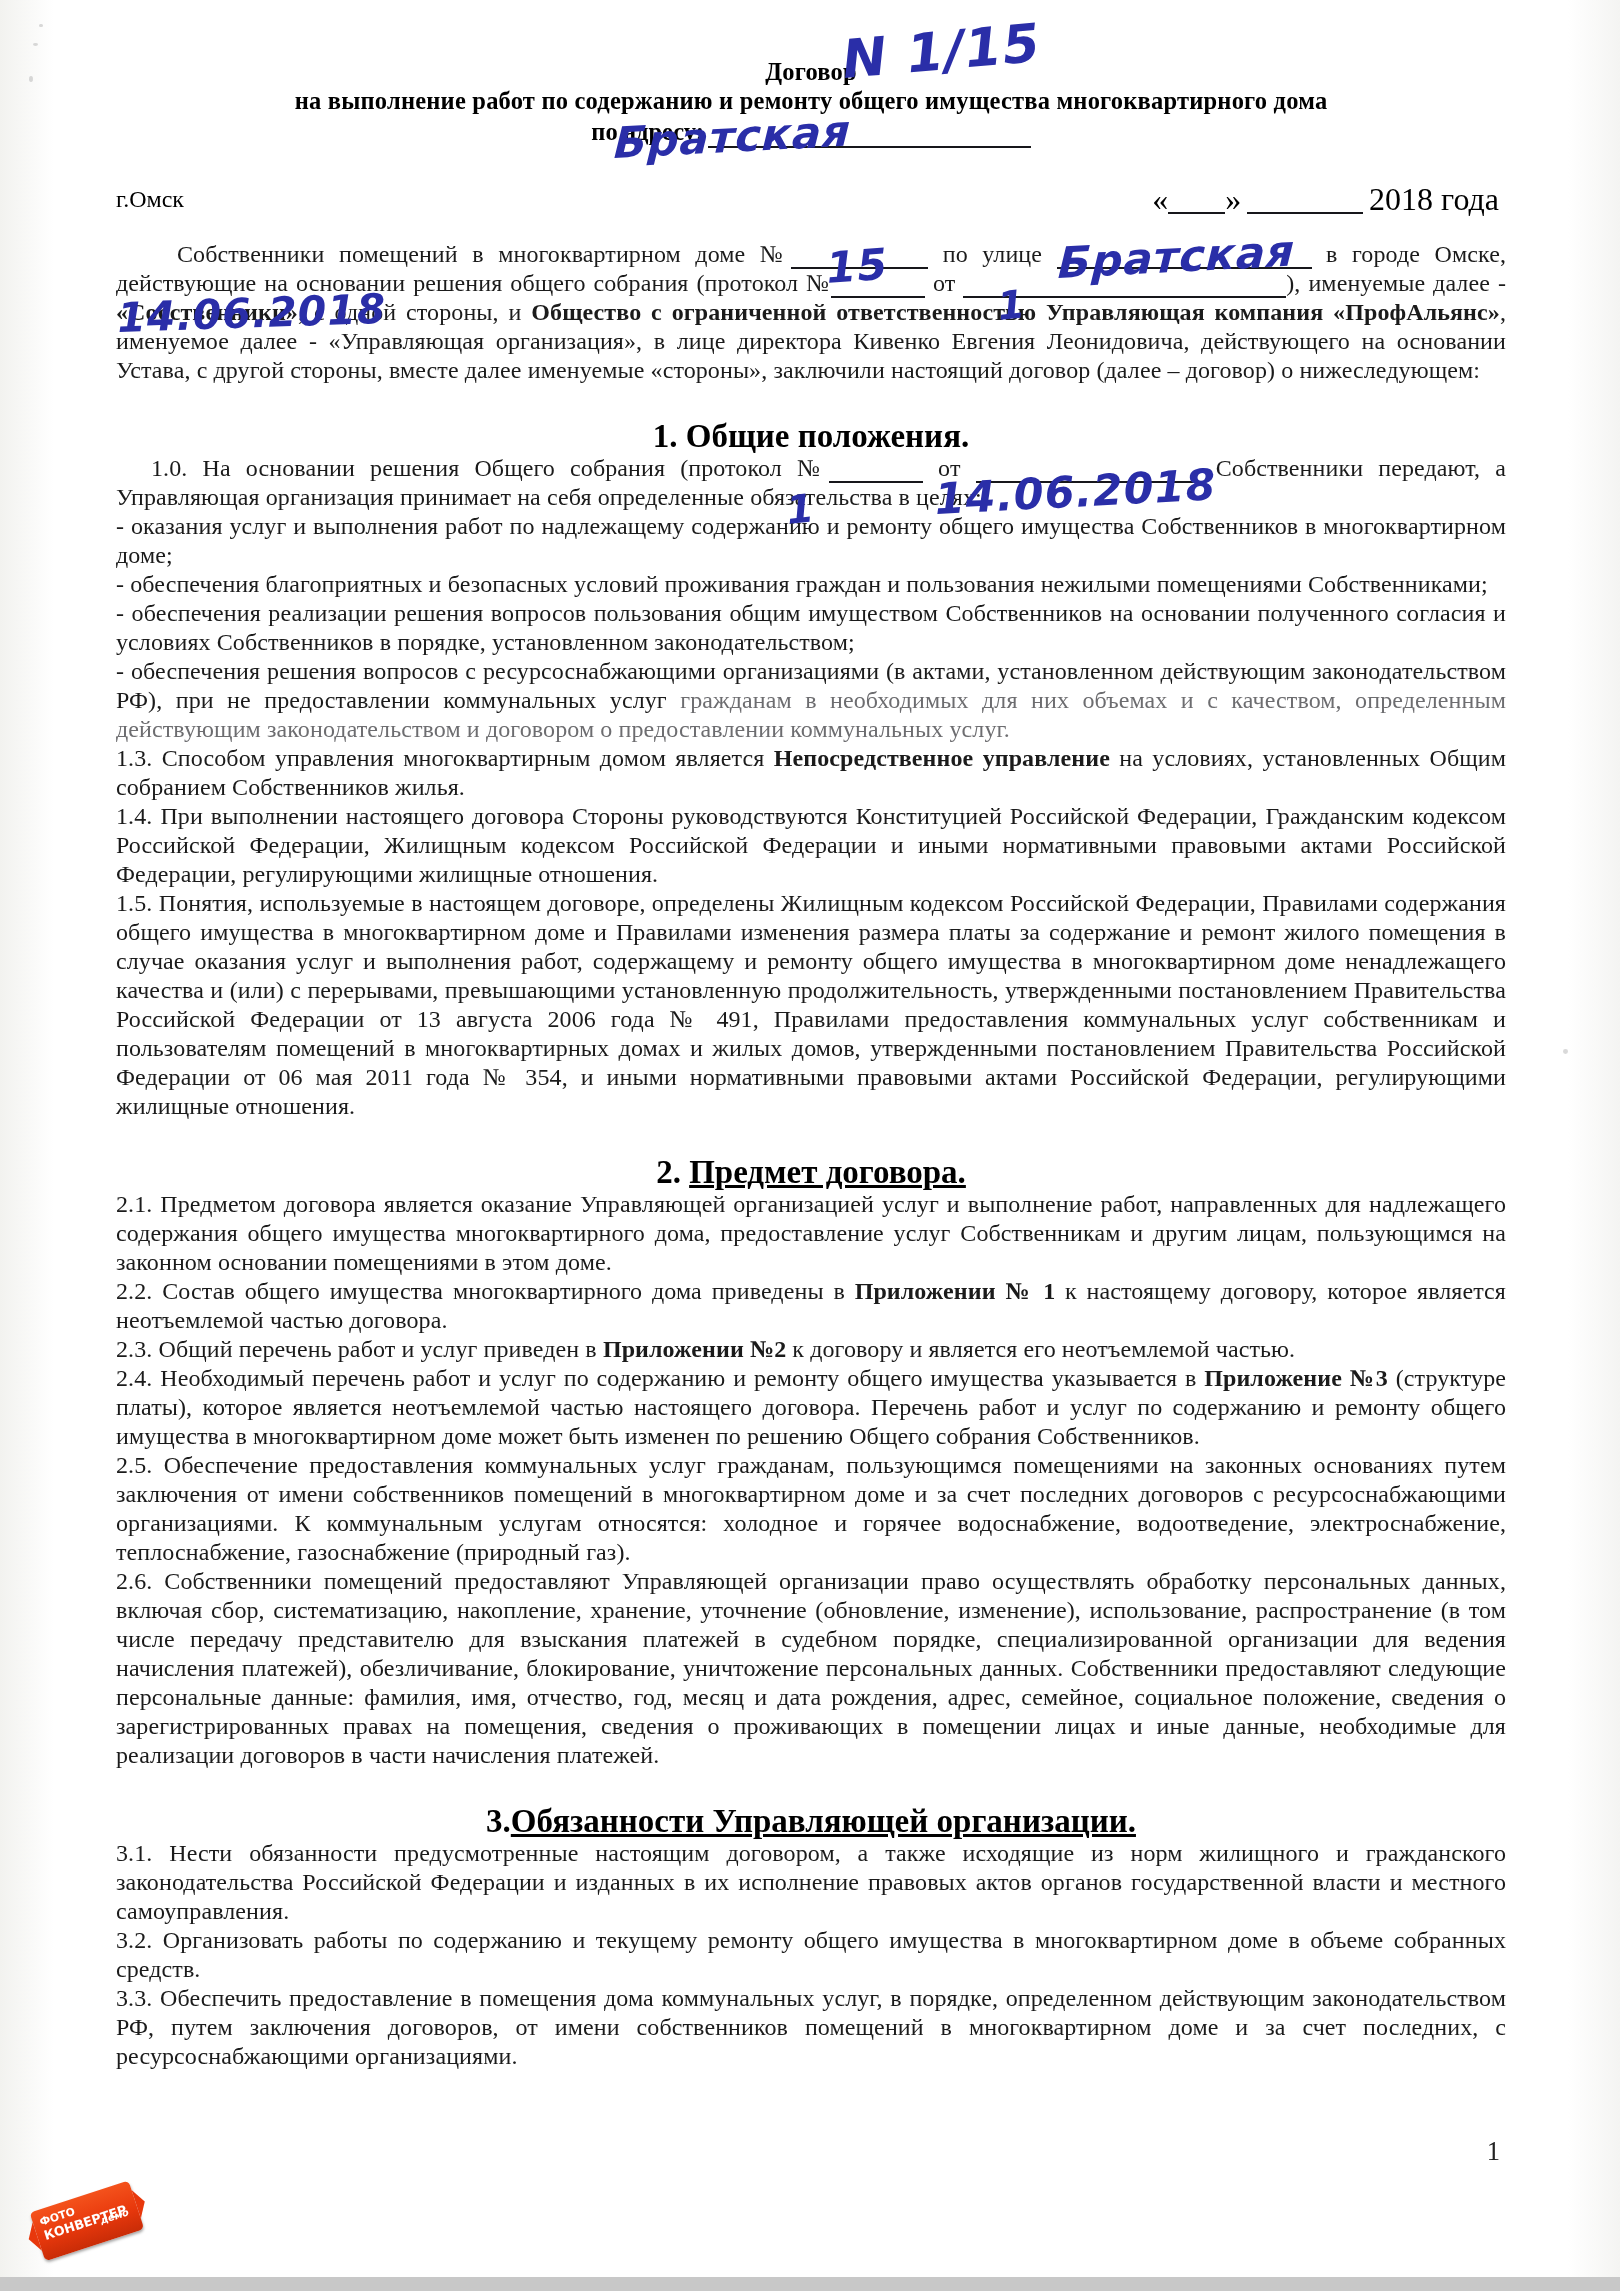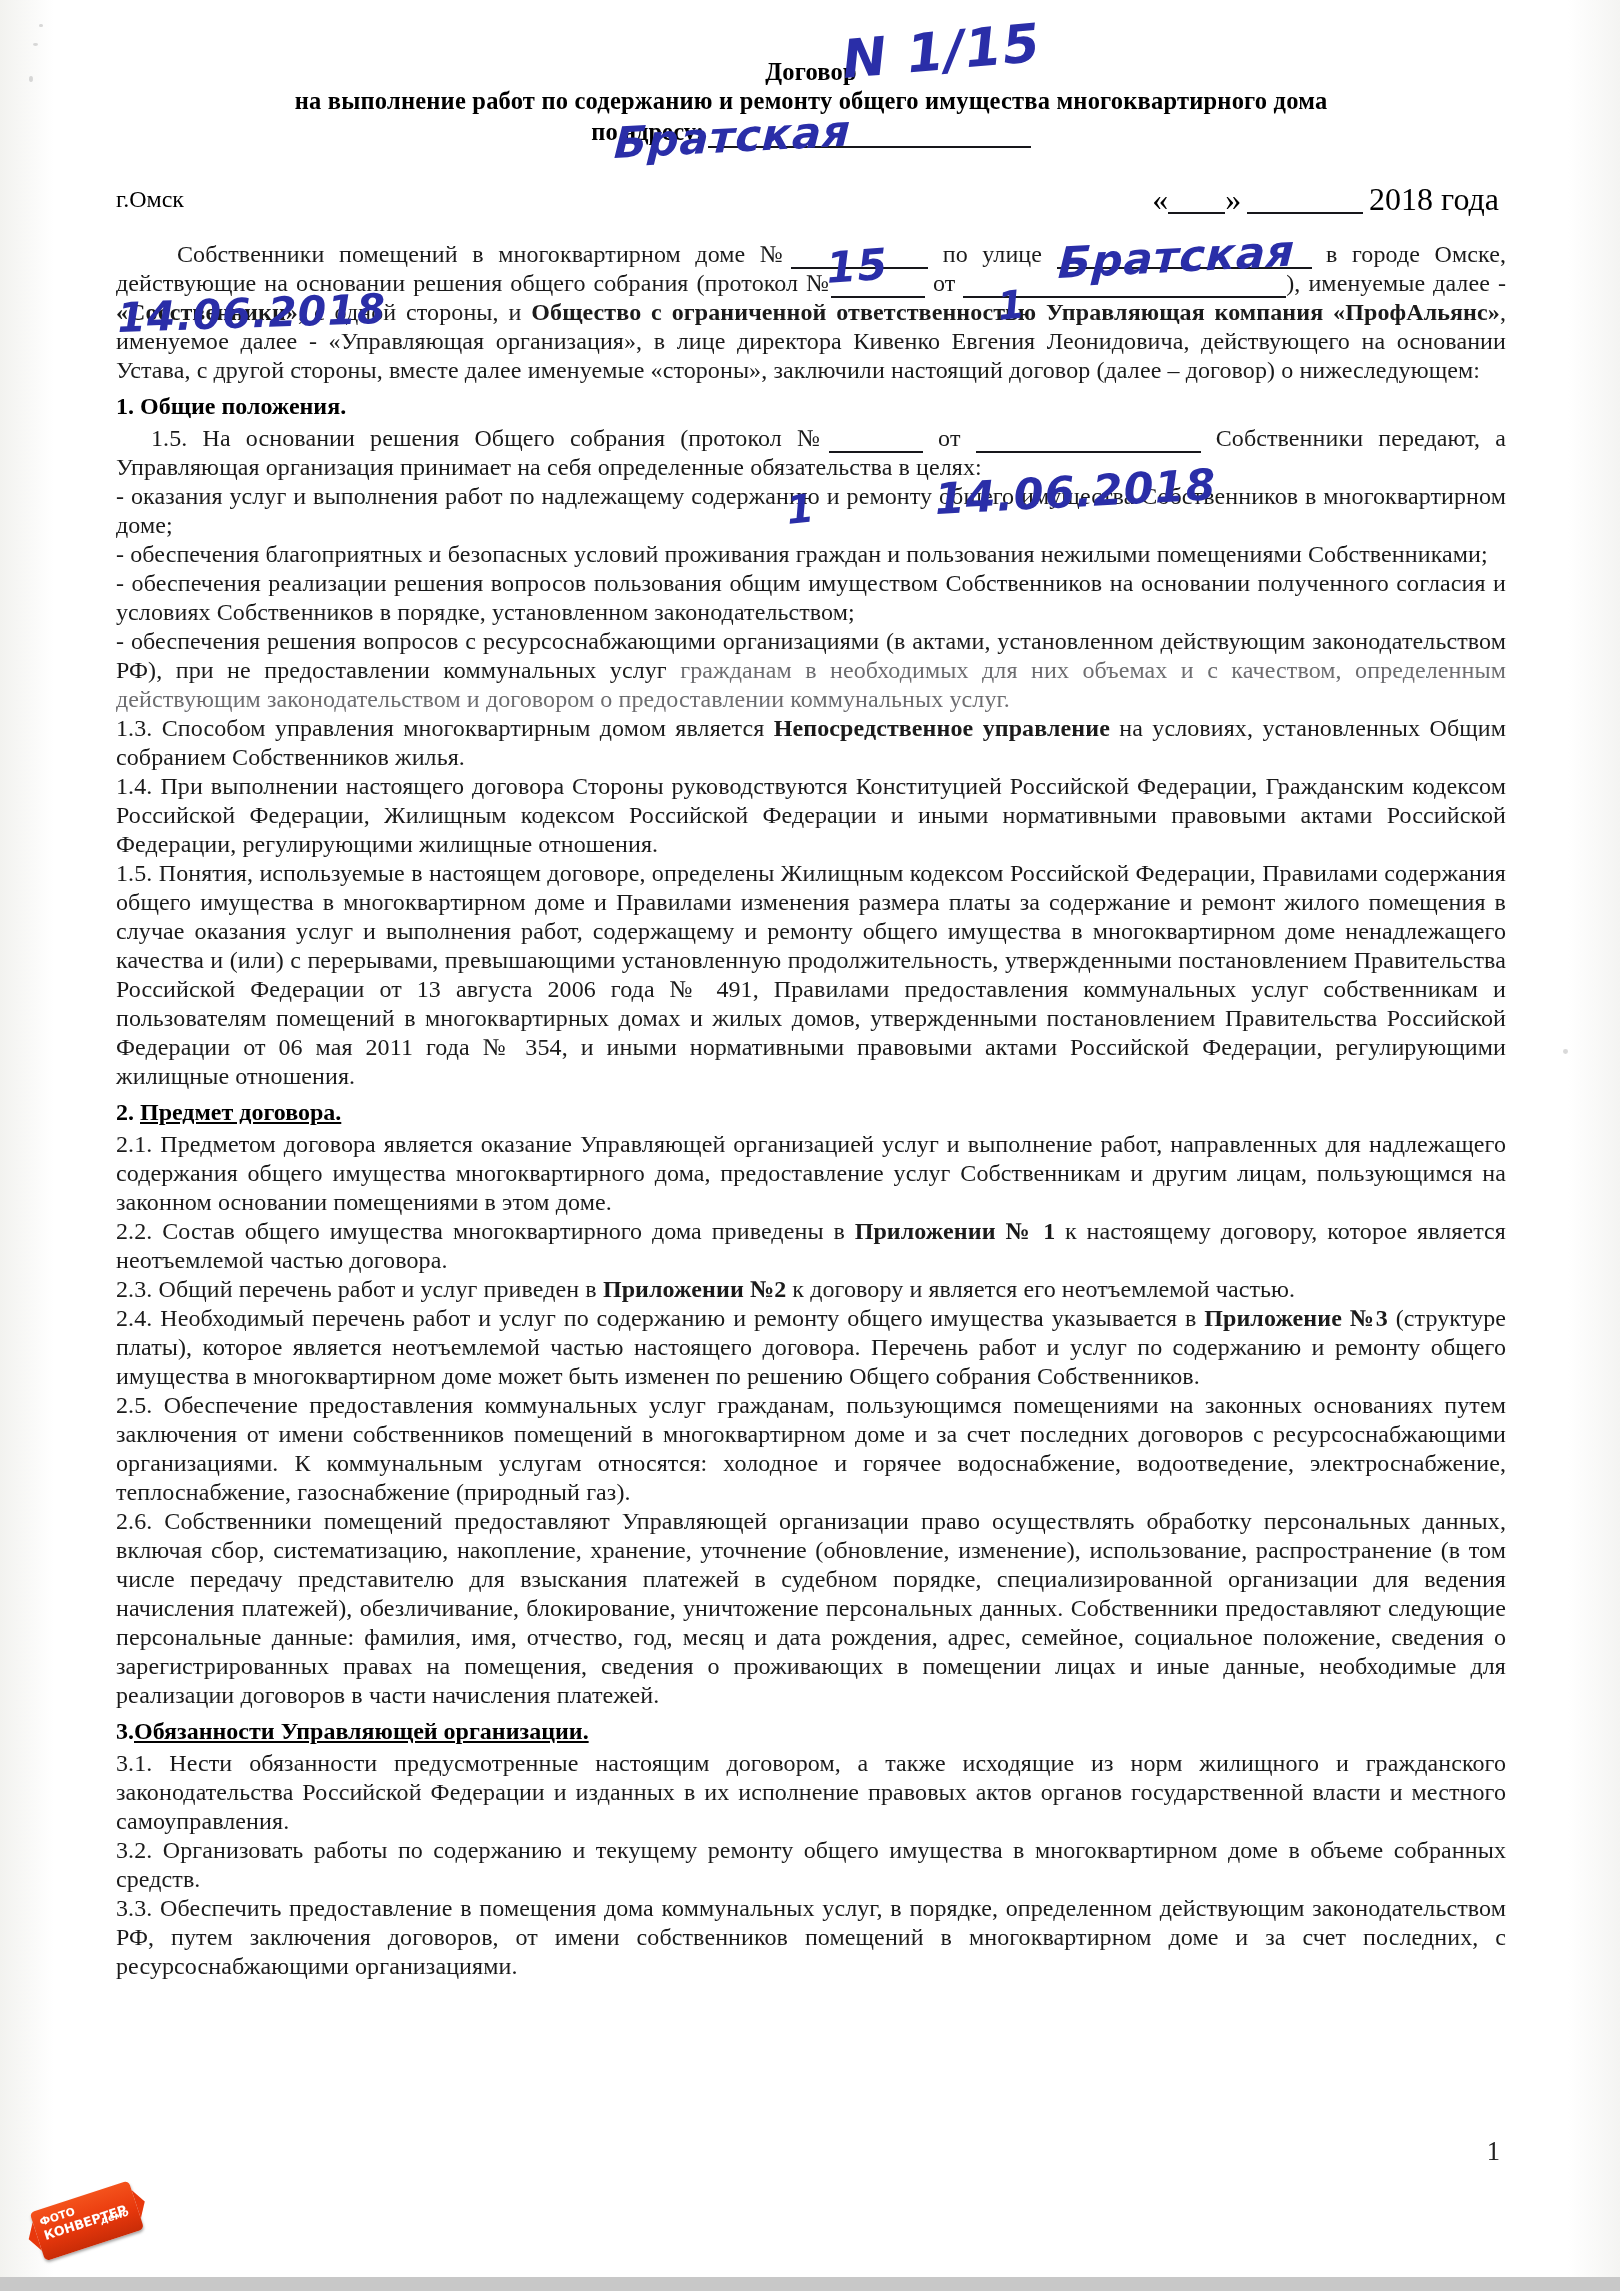--- a/index.html
+++ b/index.html
@@ -116,24 +116,25 @@
     height: 22.5px;
     vertical-align: bottom;
   }
   .slot.w-house { width: 137px; }
   .slot.w-street { width: 255px; }
   .slot.w-long  { width: 323px; }
   .slot.w-num   { width: 94px; }
   .slot.w-date  { width: 225px; }
 
   .sec-head {
-    font-weight: bold;
-    font-size: 24px;
+    text-align: center;
+    font-weight: bold;
+    font-size: 33px;
     line-height: 31px;
-    margin-top: 6px;
+    margin-top: 36px;
     margin-bottom: 2px;
   }
   .sec-head .u { text-decoration: underline; }
 
   .pageno {
     position: absolute;
     right: 120px;
     bottom: 110px;
     font-size: 26.5px;
     color: #222;
@@ -280,21 +281,21 @@
     <div class="intro">
       <p class="t">
         <span style="display:inline-block;width:61px"></span><span>Собственники помещений в многоквартирном доме №</span><span class="slot w-house"></span> <span>по улице</span> <span class="slot w-street"></span>
         <span>в городе Омске, действующие на основании решения общего собрания (протокол №</span><span class="slot w-num"></span> <span>от</span> <span class="slot w-long"></span><span>), именуемые далее - </span><span class="b">«Собственники»</span><span>, с одной стороны, и </span><span class="b">Общество с ограниченной ответственностью Управляющая компания «ПрофАльянс»</span><span>, именуемое далее - «Управляющая организация», в лице директора Кивенко Евгения Леонидовича, действующего на основании Устава, с другой стороны, вместе далее именуемые «стороны», заключили настоящий договор (далее – договор) о нижеследующем:</span>
       </p>
     </div>
 
     <div class="sec-head">1. Общие положения.</div>
 
     <p class="t">
-      <span style="display:inline-block;width:35px"></span><span>1.5. На основании решения Общего собрания (протокол №</span><span class="slot w-num"></span> <span>от</span> <span class="slot w-date"></span> <span>Собственники передают, а Управляющая организация принимает на себя определенные обязательства в целях:</span>
+      <span style="display:inline-block;width:35px"></span><span>1.0. На основании решения Общего собрания (протокол №</span><span class="slot w-num"></span> <span>от</span> <span class="slot w-date"></span> <span>Собственники передают, а Управляющая организация принимает на себя определенные обязательства в целях:</span>
     </p>
     <p class="t">- оказания услуг и выполнения работ по надлежащему содержанию и ремонту общего имущества Собственников в многоквартирном доме;</p>
     <p class="t">- обеспечения благоприятных и безопасных условий проживания граждан и пользования нежилыми помещениями Собственниками;</p>
     <p class="t">- обеспечения реализации решения вопросов пользования общим имуществом Собственников на основании полученного согласия и условиях Собственников в порядке, установленном законодательством;</p>
     <p class="t"><span>- обеспечения решения вопросов с ресурсоснабжающими организациями (в актами, установленном действующим законодательством РФ), при не предоставлении коммунальных услуг </span><span class="faint">гражданам в необходимых для них объемах и с качеством, определенным действующим законодательством и договором о предоставлении коммунальных услуг.</span></p>
     <p class="t"><span>1.3. Способом управления многоквартирным домом является </span><span class="b">Непосредственное управление</span><span> на условиях, установленных Общим собранием Собственников жилья.</span></p>
     <p class="t">1.4. При выполнении настоящего договора Стороны руководствуются Конституцией Российской Федерации, Гражданским кодексом Российской Федерации, Жилищным кодексом Российской Федерации и иными нормативными правовыми актами Российской Федерации, регулирующими жилищные отношения.</p>
     <p class="t">1.5. Понятия, используемые в настоящем договоре, определены Жилищным кодексом Российской Федерации, Правилами содержания общего имущества в многоквартирном доме и Правилами изменения размера платы за содержание и ремонт жилого помещения в случае оказания услуг и выполнения работ, содержащему и ремонту общего имущества в многоквартирном доме ненадлежащего качества и (или) с перерывами, превышающими установленную продолжительность, утвержденными постановлением Правительства Российской Федерации от 13 августа 2006 года № 491, Правилами предоставления коммунальных услуг собственникам и пользователям помещений в многоквартирных домах и жилых домов, утвержденными постановлением Правительства Российской Федерации от 06 мая 2011 года № 354, и иными нормативными правовыми актами Российской Федерации, регулирующими жилищные отношения.</p>
 
     <div class="sec-head"><span>2. </span><span class="u">Предмет договора.</span></div>

